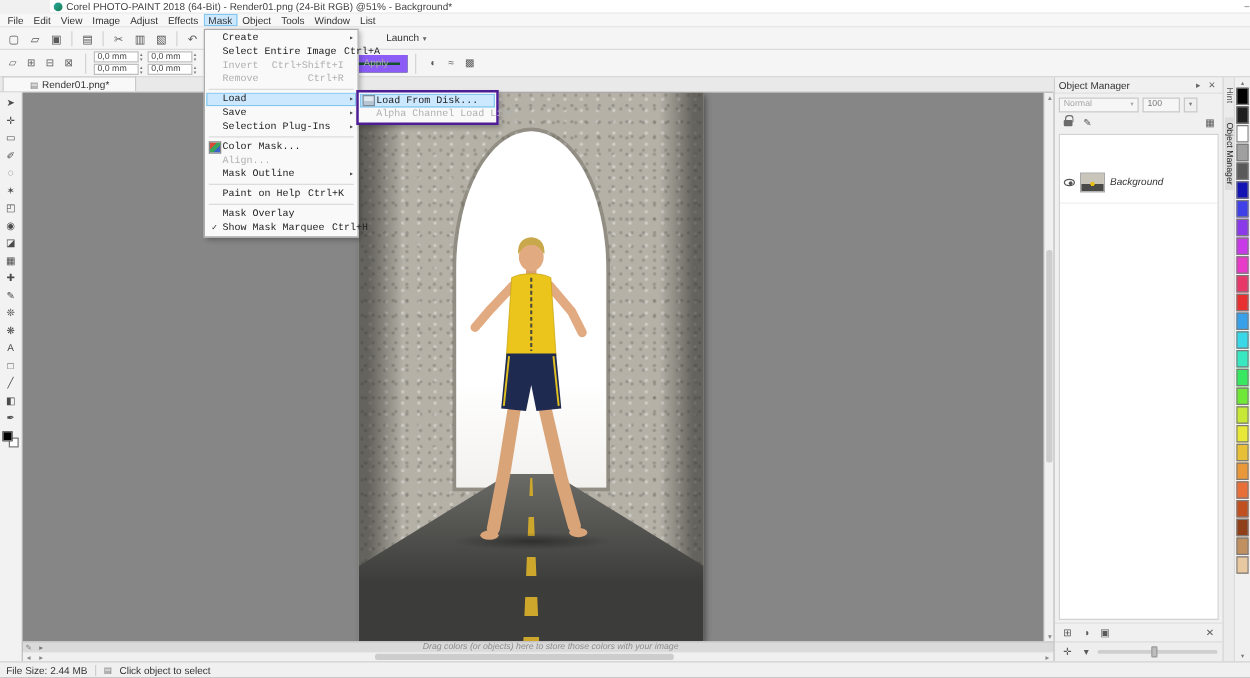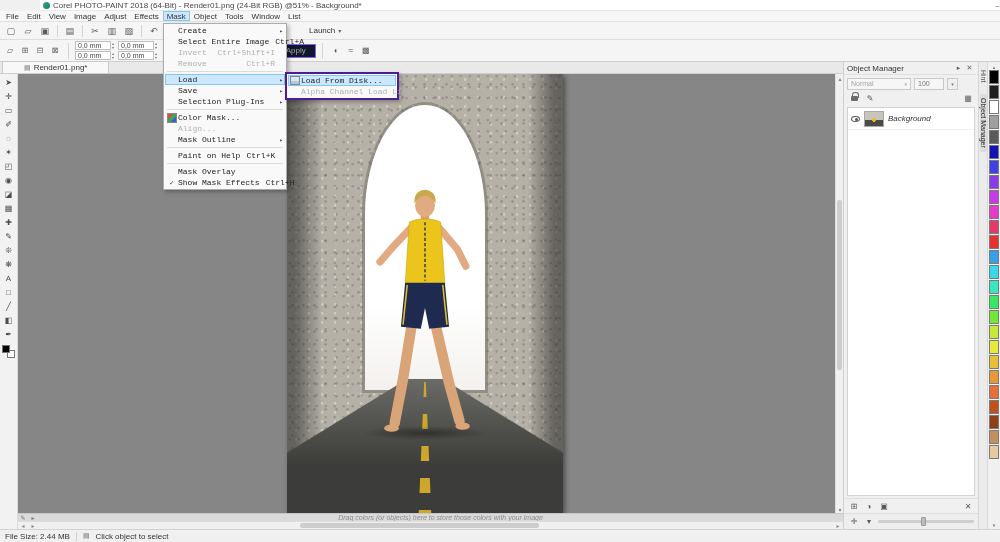--- a/index.html
+++ b/index.html
@@ -29,21 +29,21 @@
 
   
   .propbar{position:absolute;left:0;top:40px;width:1000px;height:22px;background:#f5f5f5;border-bottom:1px solid #cfcfcf;display:flex;align-items:center;padding:0 3px;gap:4px;}
   .pb-cluster{display:flex;gap:1px;}
   .pb-ibtn{width:14px;height:14px;display:flex;align-items:center;justify-content:center;font-size:8px;color:#5a5a5a;}
   .pb-stack{display:flex;flex-direction:column;gap:1px;}
   .pb-fieldrow{display:flex;align-items:center;}
   .pb-field{width:36px;height:9px;background:#fff;border:1px solid #bfbfbf;font-size:7px;color:#444;display:flex;align-items:center;padding:0 2px;white-space:nowrap;overflow:hidden;}
   .pb-spin{display:flex;flex-direction:column;justify-content:center;font-size:4px;line-height:4px;color:#777;margin-left:1px;}
   .pb-glyph{font-size:8px;color:#666;}
-  .apply-btn{height:14px;padding:0 9px;border:1px solid #8b5cf6;background:#0f172a;color:#a9a9a9;font-size:8px;display:flex;align-items:center;}
+  .apply-btn{height:14px;padding:0 9px;border:6px solid #8b5cf6;background:#14532d;color:#a9a9a9;font-size:8px;display:flex;align-items:center;}
   .pb-sep{width:1px;height:16px;background:#d4d4d4;margin:0 2px;}
 
   
   .tabbar{position:absolute;left:0;top:62px;width:843px;height:12px;background:#e9e9e9;border-bottom:1px solid #cfcfcf;display:flex;align-items:flex-end;padding-left:2px;}
   .doc-tab{height:12px;display:flex;align-items:center;gap:3px;padding:0 21px;background:#f8f8f8;border:1px solid #c9c9c9;border-bottom:none;font-size:8px;color:#333;}
   .doc-tab .tab-ic{font-size:7px;color:#777;}
 
   
   .left-main{position:absolute;left:0;top:74px;width:843px;bottom:13px;display:flex;}
   .toolbox{width:18px;background:#f2f2f2;border-right:1px solid #dadada;display:flex;flex-direction:column;align-items:center;padding-top:1px;flex:none;}
@@ -91,21 +91,21 @@
   .blend-select{width:64px;height:12px;background:#f6f6f6;border:1px solid #c9c9c9;color:#a6a6a6;font-size:7px;display:flex;align-items:center;padding:0 3px;}
   .blend-select .sel-caret{margin-left:auto;font-size:5px;}
   .opacity-box{width:30px;height:12px;background:#f6f6f6;border:1px solid #c9c9c9;color:#777;font-size:7px;display:flex;align-items:center;padding:0 3px;}
   .opacity-btn{width:11px;height:12px;border:1px solid #c9c9c9;background:#efefef;display:flex;align-items:center;justify-content:center;font-size:5px;color:#777;}
   .dk-toggles{height:13px;display:flex;align-items:center;gap:4px;padding:0 4px;}
   .dk-tbtn{width:12px;height:11px;display:flex;align-items:center;justify-content:center;font-size:8px;color:#5a5a5a;}
   .dk-toggles .spacer{flex:1;}
   .lock-icon{display:inline-block;width:7px;height:5px;background:#6b6b6b;border-radius:1px;position:relative;}
   .lock-icon::before{content:"";position:absolute;left:1px;top:-4px;width:5px;height:5px;border:1px solid #6b6b6b;border-bottom:none;border-radius:3px 3px 0 0;}
   .layer-list{flex:1;margin:2px 3px;background:#fff;border:1px solid #d2d2d2;overflow:hidden;}
-  .layer-row{height:22px;display:flex;align-items:center;gap:4px;padding:0 3px;border-bottom:1px solid #f0f0f0;}
+  .layer-row{height:34px;display:flex;align-items:center;gap:4px;padding:0 3px;border-bottom:1px solid #f0f0f0;margin-top:21px;}
   .eye-icon{width:9px;height:6px;border:1px solid #555;border-radius:50%;position:relative;flex:none;}
   .eye-icon::after{content:"";position:absolute;left:2.5px;top:1px;width:3px;height:3px;border-radius:50%;background:#555;}
   .layer-thumb{width:20px;height:16px;border:1px solid #a9a9a9;flex:none;background:
       radial-gradient(circle at 50% 58%, #e8c012 0 1.5px, rgba(0,0,0,0) 2px),
       linear-gradient(180deg,#cac5bb 0 58%,#4a4a48 58% 100%);}
   .layer-name{font-size:8px;font-style:italic;color:#333;flex:1;}
   .docker-footer{height:15px;display:flex;align-items:center;gap:3px;padding:0 4px;border-top:1px solid #e0e0e0;}
   .docker-footer .spacer{flex:1;}
   .nav-strip{height:16px;display:flex;align-items:center;gap:3px;padding:0 4px;border-top:1px solid #dcdcdc;background:#eeeeee;}
   .nav-slider{position:relative;flex:1;height:3px;background:#cfcfcf;border-radius:2px;}
@@ -527,21 +527,21 @@
     </div>
     <div class="msep"></div>
     <div class="mi">
       <span class="mi-check"></span>
       <span class="mi-label">Mask Overlay</span>
       <span class="mi-short"></span>
       <span class="mi-arrow"></span>
     </div>
     <div class="mi">
       <span class="mi-check">✓</span>
-      <span class="mi-label">Show Mask Effects</span>
+      <span class="mi-label">Show Mask Marquee</span>
       <span class="mi-short">Ctrl+H</span>
       <span class="mi-arrow"></span>
     </div>
   </div>
 
 <div class="submenu" id="load-submenu" style="left: 285px; top: 72px;">
     <div class="mi hl">
       <span class="mi-check ic-load"></span>
       <span class="mi-label">Load From Disk...</span>
       <span class="mi-short"></span>

